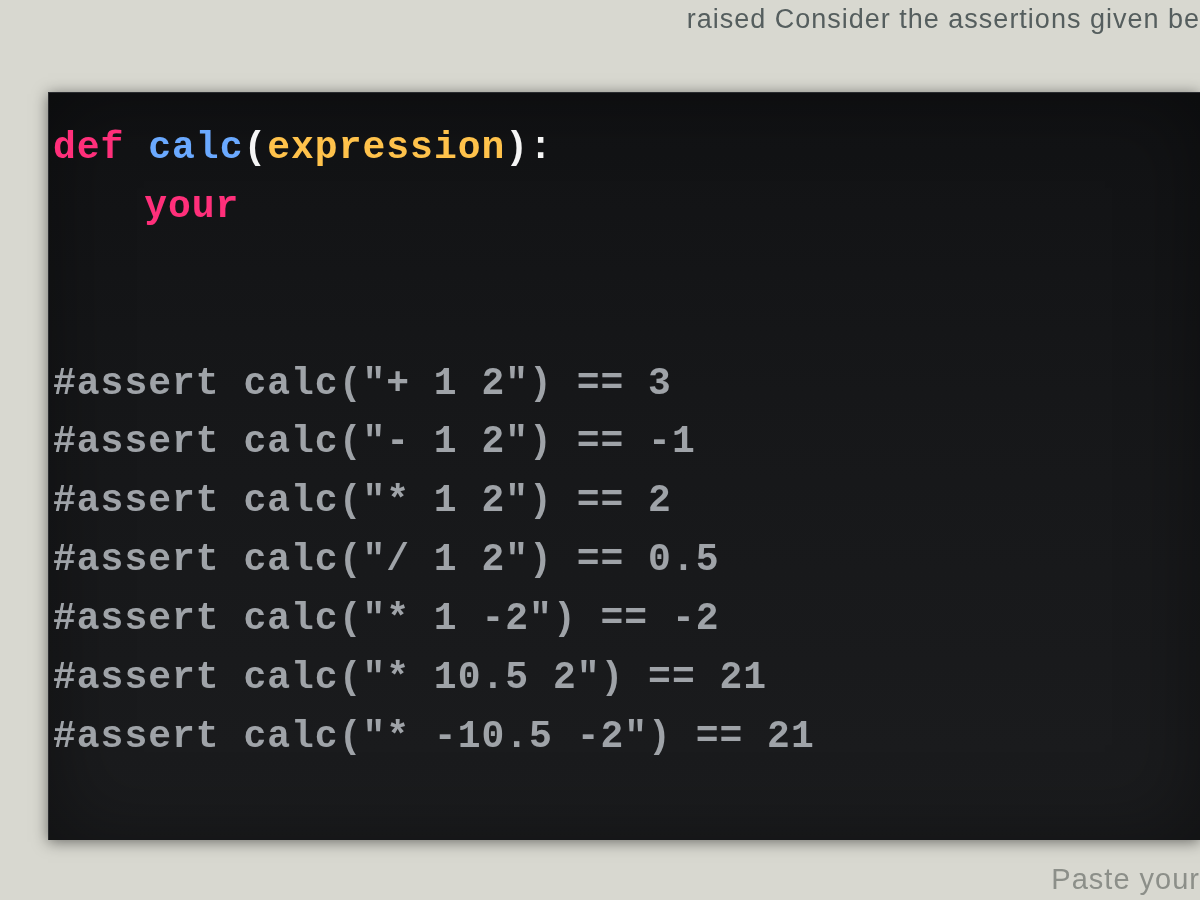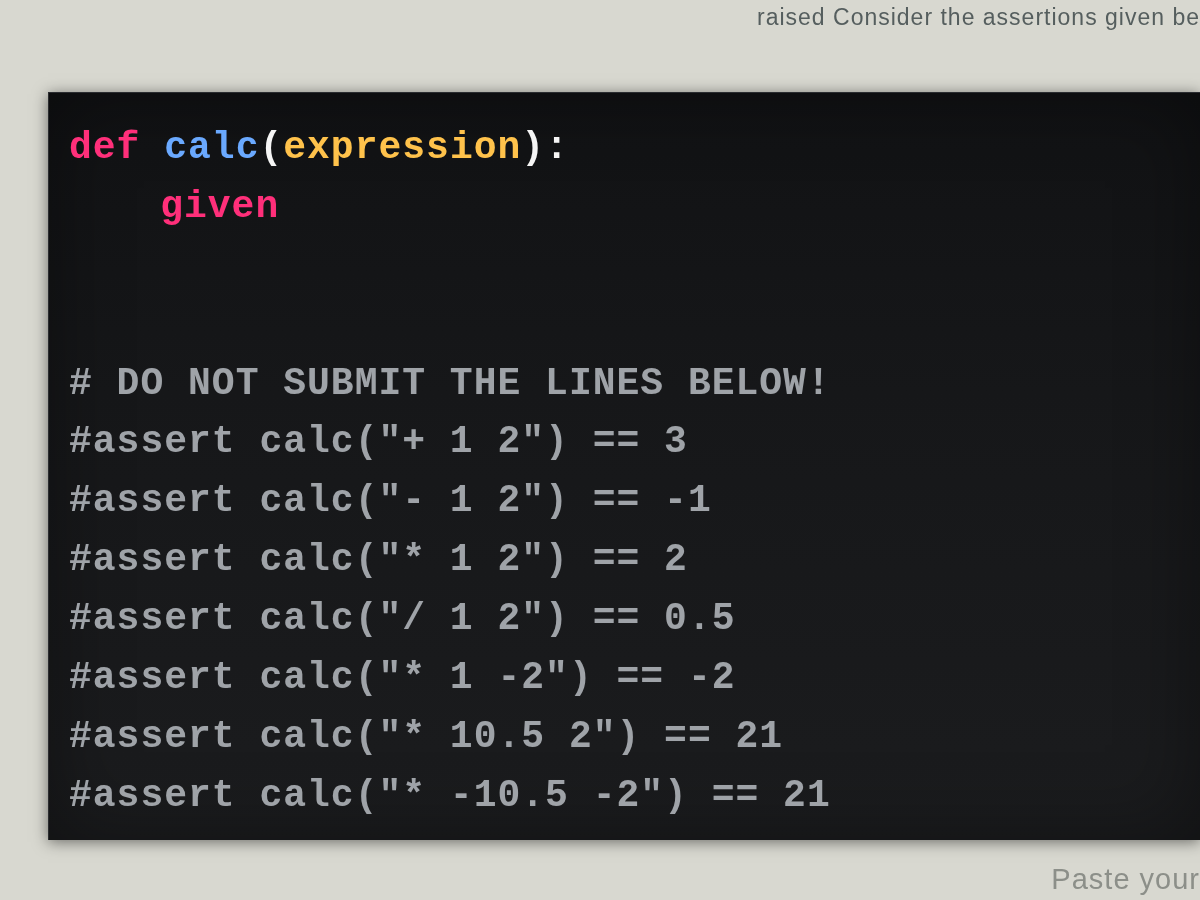--- a/index.html
+++ b/index.html
@@ -11,42 +11,42 @@
     font-family: "Courier New", Courier, monospace;
     overflow: hidden;
     position: relative;
   }
   .context-text {
     position: absolute;
     top: 4px;
     right: 0;
     color: #555e5e;
     font-family: Arial, Helvetica, sans-serif;
-    font-size: 23px;
+    font-size: 27px;
     letter-spacing: 1px;
     white-space: nowrap;
   }
   .context-text-bottom {
     position: absolute;
     bottom: 4px;
     right: 0;
     color: #8c8f89;
     font-family: Arial, Helvetica, sans-serif;
     font-size: 29px;
     letter-spacing: 1px;
     white-space: nowrap;
   }
   .code-block {
     position: absolute;
     top: 92px;
     left: 48px;
     right: 0;
     bottom: 60px;
     background: linear-gradient(180deg, #111214 0%, #161719 40%, #1b1c1e 100%);
-    padding: 26px 20px 20px 20px;
+    padding: 26px 20px 20px 4px;
     box-sizing: border-box;
     box-shadow: 0 2px 14px rgba(0,0,0,0.5), inset 0 0 80px rgba(0,0,0,0.4);
     border-left: 1px solid #2b2d30;
     border-top: 1px solid #2a2c30;
   }
   .code-line {
     font-size: 38px;
     line-height: 1.55;
     white-space: pre;
     font-weight: bold;
@@ -62,24 +62,23 @@
   .tok-comment   { color: #9fa3a8; }
   .indent        { display:inline-block; width: 4.0ch; }
 </style>
 </head>
 <body>
 
 <div class="context-text">raised  Consider the assertions given be</div>
 
 <div class="code-block" id="code-block">
     <div class="code-line"><span class="tok-keyword">def</span><span> </span><span class="tok-funcname">calc</span><span class="tok-paren">(</span><span class="tok-param">expression</span><span class="tok-paren">)</span><span class="tok-colon">:</span></div>
-    <div class="code-line"><span class="indent"></span><span class="tok-keyword">given</span></div>
+    <div class="code-line"><span class="indent"></span><span class="tok-keyword">your</span></div>
     <div class="code-line">&nbsp;</div>
     <div class="code-line">&nbsp;</div>
-    <div class="code-line"><span class="tok-comment"># DO NOT SUBMIT THE LINES BELOW!</span></div>
     <div class="code-line"><span class="tok-comment">#assert calc("+ 1 2") == 3</span></div>
     <div class="code-line"><span class="tok-comment">#assert calc("- 1 2") == -1</span></div>
     <div class="code-line"><span class="tok-comment">#assert calc("* 1 2") == 2</span></div>
     <div class="code-line"><span class="tok-comment">#assert calc("/ 1 2") == 0.5</span></div>
     <div class="code-line"><span class="tok-comment">#assert calc("* 1 -2") == -2</span></div>
     <div class="code-line"><span class="tok-comment">#assert calc("* 10.5 2") == 21</span></div>
     <div class="code-line"><span class="tok-comment">#assert calc("* -10.5 -2") == 21</span></div>
   </div>
 
 <div class="context-text-bottom">Paste your</div>

